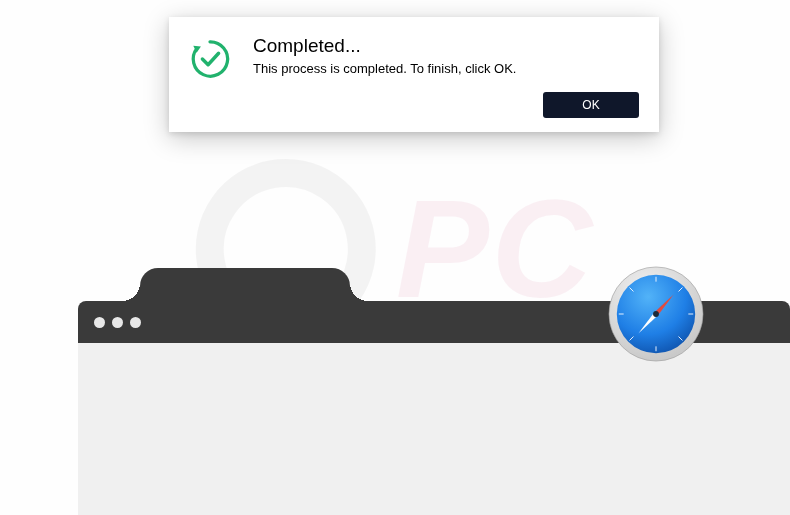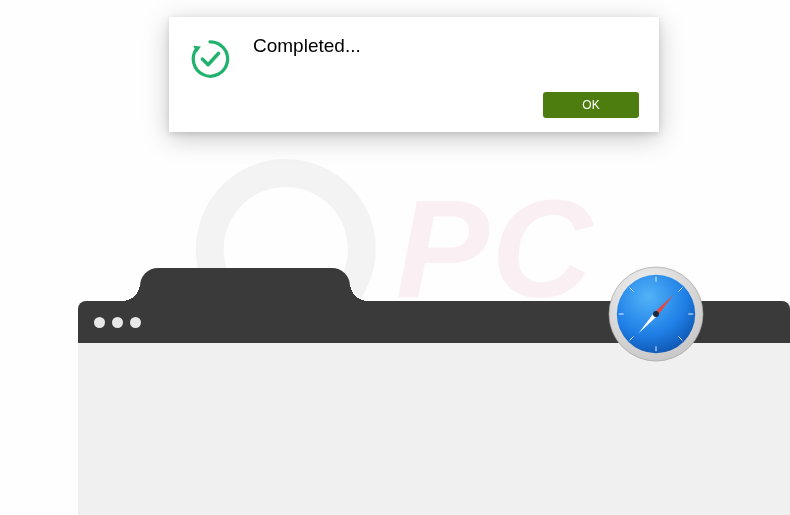--- a/index.html
+++ b/index.html
@@ -169,21 +169,21 @@
     .dialog-message {
       font-size: 13px;
       color: #000;
     }
     .dialog-actions {
       margin-top: 12px;
       display: flex;
       justify-content: flex-end;
     }
     .ok-button {
-      background: #4d7c0f;
+      background: #0f172a;
       color: #fff;
       border: none;
       border-radius: 3px;
       width: 96px;
       height: 26px;
       font-size: 12px;
       cursor: pointer;
     }
   </style>
 </head>
@@ -246,18 +246,19 @@
   <div class="dialog-content">
     <div class="check-icon">
       <svg viewBox="0 0 44 44" width="42" height="42">
         <path d="M22 4 A18 18 0 1 1 8.2 11" fill="none" stroke="#21b26d" stroke-width="3.4" stroke-linecap="round"></path>
         <polygon points="4.5,8 12.5,9 8,15.5" fill="#21b26d"></polygon>
         <path d="M14 22 L20 28 L31 16" fill="none" stroke="#21b26d" stroke-width="3.6" stroke-linecap="round" stroke-linejoin="round"></path>
       </svg>
     </div>
     <div class="dialog-text">
       <div class="dialog-title">Completed...</div>
+      <div class="dialog-message">This process is completed. To finish, click OK.</div>
     </div>
   </div>
   <div class="dialog-actions">
     <button class="ok-button">OK</button>
   </div>
 </div>
 
 </body></html>

